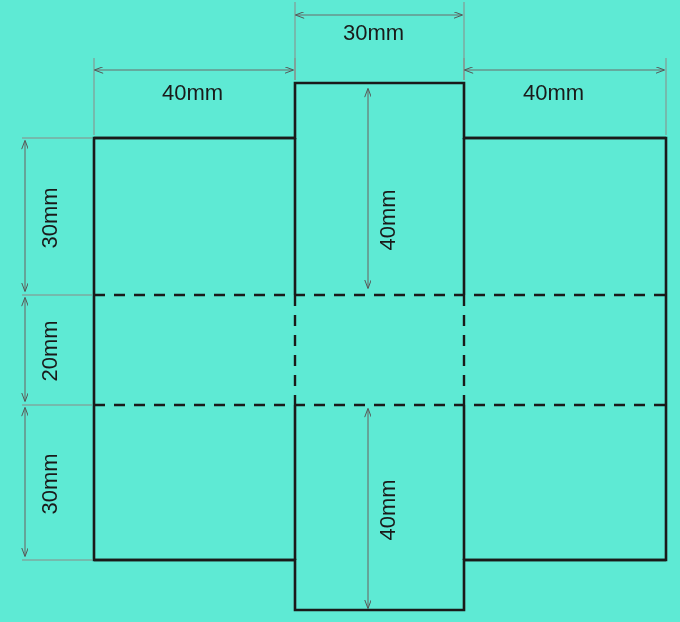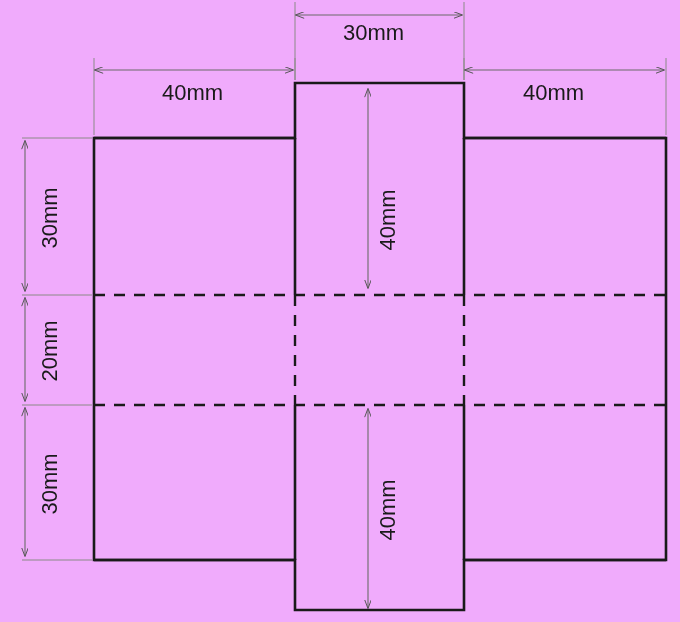--- a/index.html
+++ b/index.html
@@ -10,21 +10,21 @@
     width: 680px;
     height: 622px;
     background: #faf9f4;
     font-family: "Liberation Sans", sans-serif;
     overflow: hidden;
   }
   #stage {
     position: relative;
     width: 680px;
     height: 622px;
-    background: #f0abfc;
+    background: #5eead4;
   }
   #net-svg {
     position: absolute;
     left: 0;
     top: 0;
     width: 680px;
     height: 622px;
     display: block;
   }
   .dim-label {

